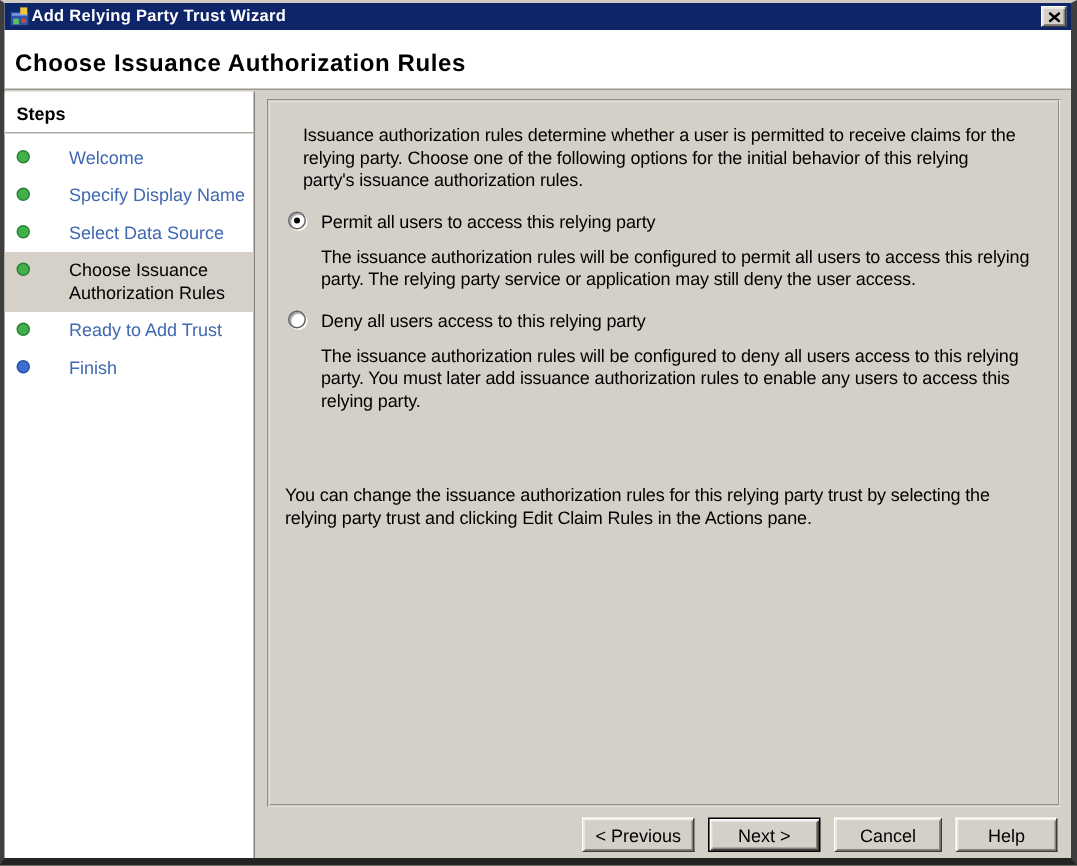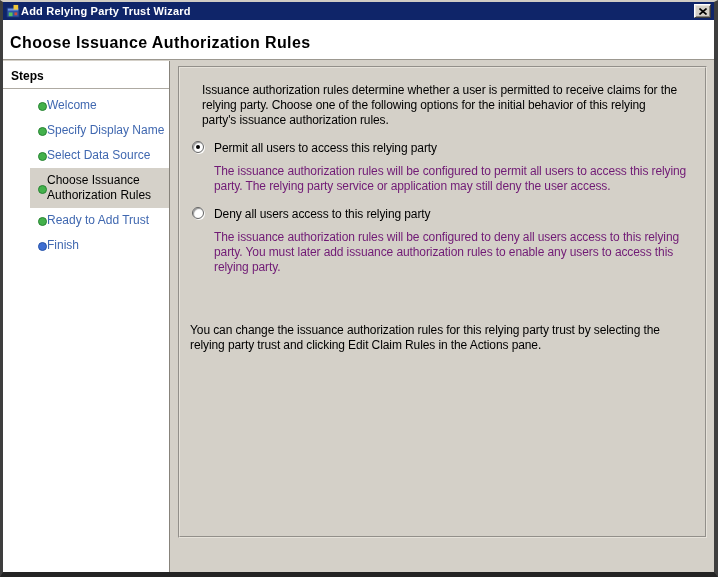--- a/index.html
+++ b/index.html
@@ -52,40 +52,40 @@
     border-right:1px solid #87837b;
     display:flex; flex-direction:column;
   }
   .steps-title {
     font-size:12px; font-weight:bold; color:#000;
     padding:8px 8px 5px 8px;
     border-bottom:1px solid #aeaaa2;
     box-shadow:0 1px 0 #fff;
     margin-bottom:4px;
   }
-  .step { display:flex; align-items:center; gap:0; padding:5px 4px 5px 8px;margin-left:27px; }
+  .step { display:flex; align-items:flex-start; gap:26px; padding:5px 4px 5px 8px; }
   .step.current { background:#d5d1c9; }
   .bullet { width:9px; height:9px; border-radius:50%; flex:none; margin-top:2px; }
   .bullet.done { background:#43b14b; border:1px solid #288334; }
   .bullet.final { background:#3e6ed2; border:1px solid #2653a8; }
   .step-label { font-size:12px; line-height:15px; color:#4068b0; }
   .step.current .step-label { color:#000; }
 
   .main { flex:1; display:flex; flex-direction:column; background:#d4d0c8; }
 
   .panel {
     margin:5px 7px 0 8px; height:472px;
     border:2px groove #e6e2da;
     padding:9px 10px; overflow:hidden;
     letter-spacing:-0.1px;
   }
   .intro { font-size:12px; line-height:15px; color:#000; margin:6px 12px 0; }
   .option { display:flex; align-items:flex-start; gap:10px; margin:13px 0 0 2px; }
   .option-label { font-size:12px; line-height:14px; color:#000; }
-  .option-desc { font-size:12px; line-height:15px; color:#701a75; margin:9px 0 0 24px; }
+  .option-desc { font-size:12px; line-height:15px; color:#000000; margin:9px 0 0 24px; }
   .footnote { font-size:12px; line-height:15px; color:#000; margin:48px 0 0; }
 
   .radio {
     width:12px; height:12px; border-radius:50%; background:#fff; flex:none; margin-top:0;
     border:1px solid #636363; position:relative;
     box-shadow: inset 1px 1px 1px rgba(64,64,64,.55), 1px 1px 0 rgba(255,255,255,.9);
   }
   .radio.checked::after {
     content:""; position:absolute; left:3px; top:3px; width:4px; height:4px;
     border-radius:50%; background:#000;
@@ -183,16 +183,22 @@
 
         <div class="option">
           <span class="radio"></span>
           <span class="option-label">Deny all users access to this relying party</span>
         </div>
         <p class="option-desc">The issuance authorization rules will be configured to deny all users access to this relying party. You must later add issuance authorization rules to enable any users to access this relying party.</p>
 
         <p class="footnote">You can change the issuance authorization rules for this relying party trust by selecting the relying party trust and clicking Edit Claim Rules in the Actions pane.</p>
       </div>
 
+      <div class="button-row">
+        <button class="btn btn-previous">&lt; Previous</button>
+        <button class="btn btn-next default">Next &gt;</button>
+        <button class="btn btn-cancel">Cancel</button>
+        <button class="btn btn-help">Help</button>
+      </div>
     </div>
 
   </div>
 </div>
 
 </body></html>

